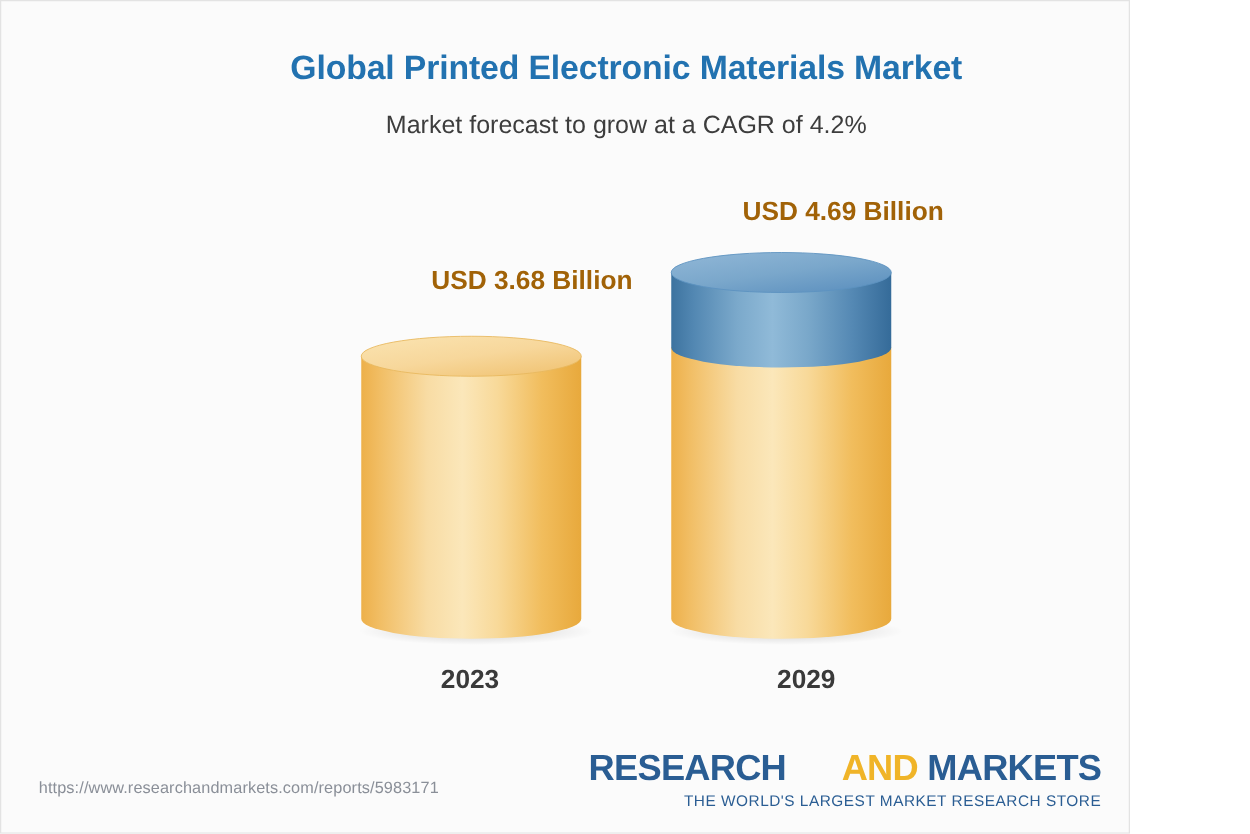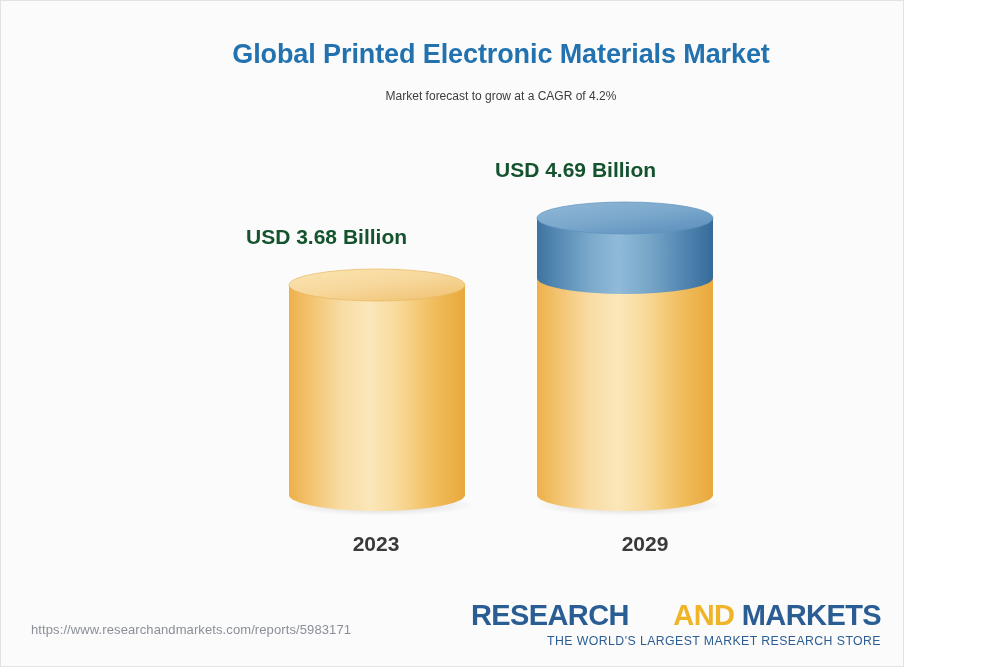--- a/index.html
+++ b/index.html
@@ -34,43 +34,43 @@
     font-weight: bold;
     color: #2272b0;
     letter-spacing: -0.1px;
   }
   #chart-subtitle {
     position: absolute;
     top: 88px;
     left: 0;
     width: 1000px;
     text-align: center;
-    font-size: 12px;
+    font-size: 20px;
     font-weight: normal;
     color: #3d3d3d;
   }
 
   
   #plot-area {
     position: absolute;
     left: 0;
     top: 0;
     width: 1000px;
     height: 600px;
   }
 
   .bar-group { position: absolute; }
 
   .bar-value-label {
     position: absolute;
     width: 260px;
-    text-align: left;
+    text-align: right;
     font-size: 21px;
     font-weight: bold;
-    color: #14532d;
+    color: #a16207;
     white-space: nowrap;
   }
   .bar-category-label {
     position: absolute;
     width: 260px;
     text-align: center;
     font-size: 21px;
     font-weight: bold;
     color: #3a3a3a;
   }
@@ -116,21 +116,21 @@
 
 <div id="infographic">
 
   <div id="chart-title">Global Printed Electronic Materials Market</div>
   <div id="chart-subtitle">Market forecast to grow at a CAGR of 4.2%</div>
 
   <div id="plot-area">
 
     <div class="bar-group">
 
-      <div class="bar-value-label" style="left:245px; top:224px;">USD 3.68 Billion</div>
+      <div class="bar-value-label" style="left:245px; top:212px;">USD 3.68 Billion</div>
 
       <svg class="cylinder-svg" style="left:288px; top:268px;" width="176" height="246" viewBox="0 0 176 246">
         <defs>
           <linearGradient id="bodyYellow1" x1="0" y1="0" x2="1" y2="0">
             <stop offset="0" stop-color="#edb04a"></stop>
             <stop offset="0.10" stop-color="#f2c069"></stop>
             <stop offset="0.30" stop-color="#f8dca4"></stop>
             <stop offset="0.46" stop-color="#fbe7ba"></stop>
             <stop offset="0.62" stop-color="#f8d999"></stop>
             <stop offset="0.82" stop-color="#f1bd5d"></stop>

